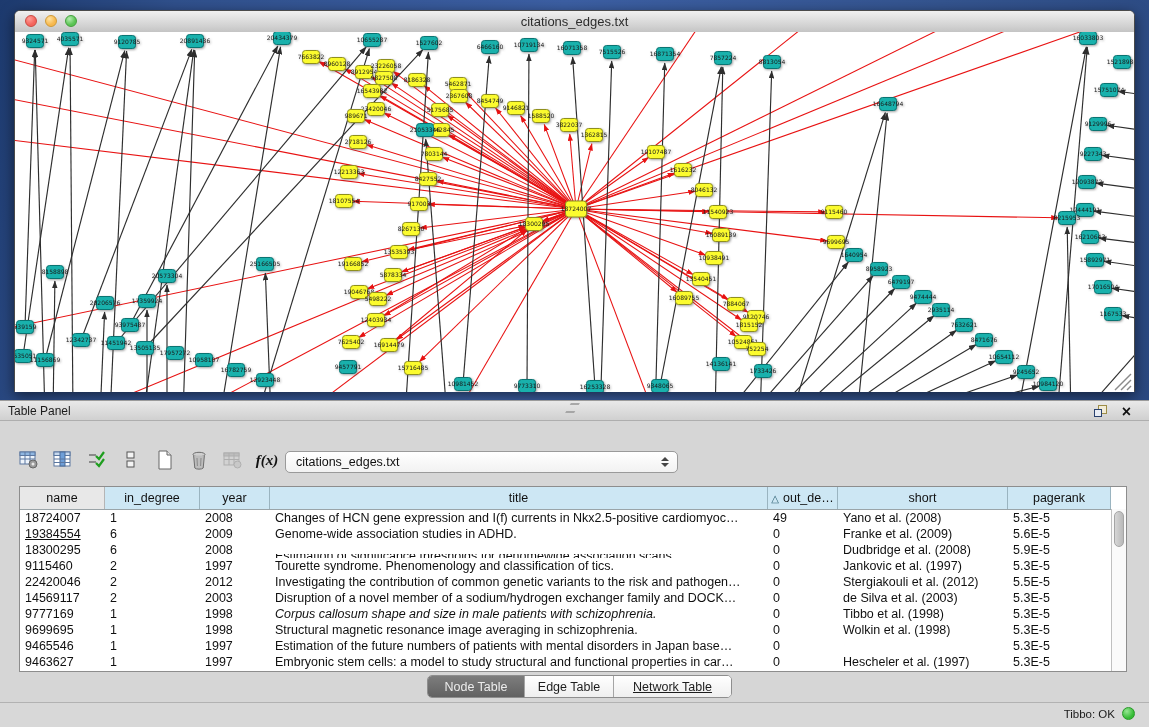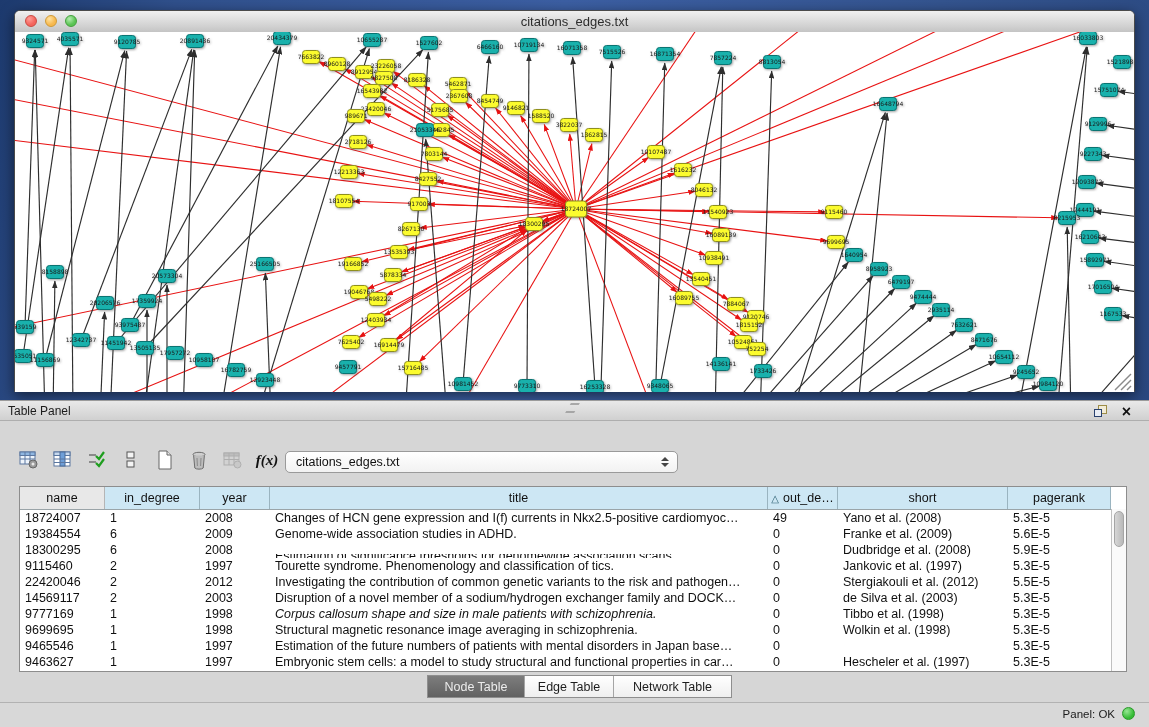--- a/index.html
+++ b/index.html
@@ -56,24 +56,24 @@
   .hcell.gray{background:#e8e8e8;border-right:1px solid #b5b5b5;}
   .hcell .sort{color:#2d6073;font-size:10px;margin-right:4px;}
   #tbody{position:relative;}
   .trow{display:flex;height:16px;}
   .tcell{box-sizing:border-box;padding-left:5px;font-size:12.5px;color:#101010;
          white-space:nowrap;overflow:hidden;display:flex;align-items:center;}
   #vscroll{position:absolute;right:0px;top:22px;width:15px;height:162px;background:#fafafa;border-left:1px solid #c0c0c0;box-sizing:border-box;}
   #vthumb{position:absolute;left:2px;top:2px;width:10px;height:36px;border-radius:5px;
           background:linear-gradient(90deg,#d6d6d6,#b9b9b9);border:1px solid #a5a5a5;box-sizing:border-box;}
   #tabs{position:absolute;left:427px;top:275px;height:21px;display:flex;border:1px solid #8e8e8e;
-        border-radius:0;overflow:hidden;background:#fff;}
+        border-radius:5px;overflow:hidden;background:#fff;}
   .tab{display:flex;align-items:center;justify-content:center;font-size:12.5px;color:#1d1d1d;
        background:linear-gradient(#ffffff,#efefef);border-right:1px solid #a5a5a5;box-sizing:border-box;}
-  .tab:last-child{border-right:none;}
+  .tab:last-child{border-right:none;text-decoration:underline;}
   .tab.active{background:linear-gradient(#7d7d7d,#616161);color:#ececec;}
   #statusbar{position:absolute;left:0;top:302px;width:1149px;height:25px;background:#d8d8d8;
              border-top:1px solid #b2b2b2;box-sizing:border-box;}
   #mem{position:absolute;right:34px;top:5px;font-size:11.5px;color:#1b1b1b;}
   #memdot{position:absolute;right:14px;top:4px;width:13px;height:13px;border-radius:50%;
           background:radial-gradient(circle at 35% 30%,#97e794,#35bb35 65%);border:1px solid #279a27;box-sizing:border-box;}
 </style>
 </head>
 <body>
 
@@ -571,21 +571,21 @@
           <div class="trow">
             <div class="tcell" style="width: 85px;">18724007</div>
             <div class="tcell" style="width: 95px;">1</div>
             <div class="tcell" style="width: 70px;">2008</div>
             <div class="tcell" style="width: 498px;">Changes of HCN gene expression and I(f) currents in Nkx2.5-positive cardiomyoc…</div>
             <div class="tcell" style="width: 70px;">49</div>
             <div class="tcell" style="width: 170px;">Yano et al. (2008)</div>
             <div class="tcell" style="width: 103px;">5.3E-5</div>
           </div>
           <div class="trow">
-            <div class="tcell" style="width: 85px;">19384554</div>
+            <div class="tcell" style="width: 85px; text-decoration: underline;">19384554</div>
             <div class="tcell" style="width: 95px;">6</div>
             <div class="tcell" style="width: 70px;">2009</div>
             <div class="tcell" style="width: 498px;">Genome-wide association studies in ADHD.</div>
             <div class="tcell" style="width: 70px;">0</div>
             <div class="tcell" style="width: 170px;">Franke et al. (2009)</div>
             <div class="tcell" style="width: 103px;">5.6E-5</div>
           </div>
           <div class="trow">
             <div class="tcell" style="width: 85px;">18300295</div>
             <div class="tcell" style="width: 95px;">6</div>
@@ -664,17 +664,17 @@
       </div>
     </div>
 
     <div id="tabs">
         <div class="tab active" style="width: 97px;">Node Table</div>
         <div class="tab" style="width: 89px;">Edge Table</div>
         <div class="tab" style="width: 117px;">Network Table</div>
       </div>
 
     <div id="statusbar">
-      <span id="mem">Panel: OK</span>
+      <span id="mem">Tibbo: OK</span>
       <span id="memdot"></span>
     </div>
   </div>
 </div>
 
 </body></html>

